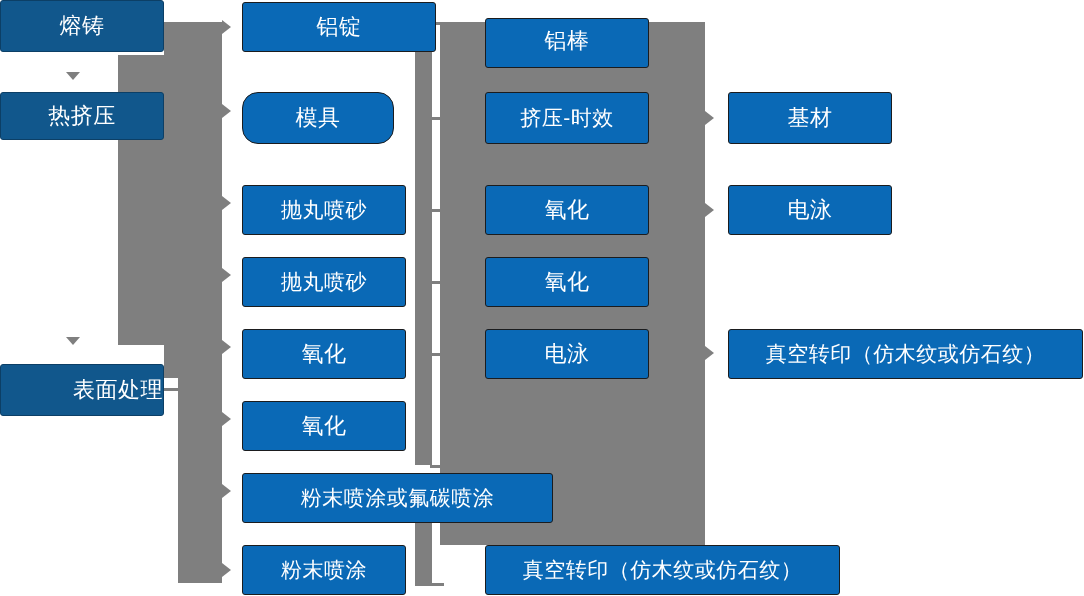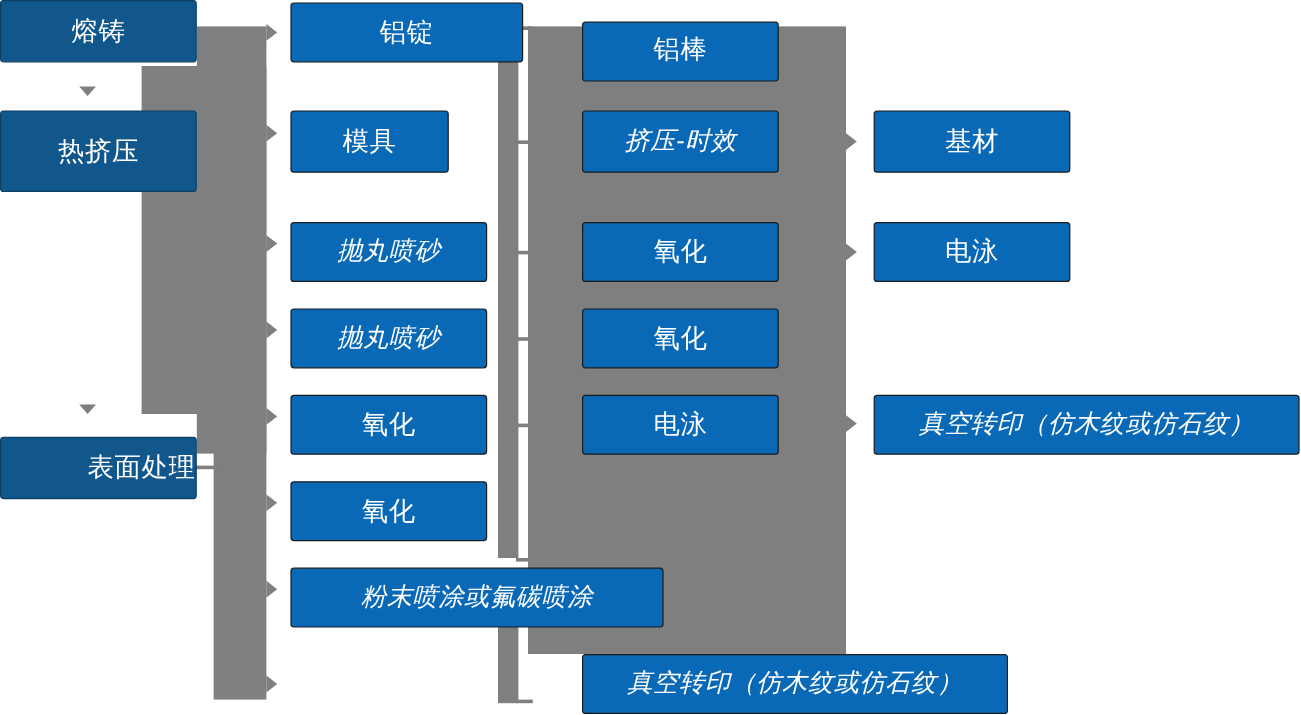--- a/index.html
+++ b/index.html
@@ -41,21 +41,21 @@
     border:1px solid #27282A;
     text-align:center;
     line-height:1.15;
     letter-spacing:.5px;
     white-space:nowrap;
     z-index:5;
   }
   .box.dark{background:#11578C;border-color:#0C3F66;}
   .box.bright{background:#0A69B6;border-color:#1B1C1E;}
   .box .lbl{display:block;}
-  .f21{font-size:21px;font-style:italic;}
+  .f21{font-size:21px;}
   .f22{font-size:22px;}
 </style>
 </head>
 <body>
 
 <div id="stage">
 
   <div class="gray" style="left:164px;top:22px;width:58px;height:356px;"></div>
   <div class="gray" style="left:118px;top:55px;width:104px;height:290px;"></div>
   <div class="gray" style="left:178px;top:345px;width:44px;height:238px;"></div>
@@ -87,47 +87,50 @@
 
   <div class="gray-band" style="left:440px;top:22px;width:265px;height:523px;"></div>
 
   <div class="arrow-r" style="left:705px;top:111px;"></div>
   <div class="arrow-r" style="left:705px;top:203px;"></div>
   <div class="arrow-r" style="left:705px;top:346px;"></div>
 
   <div class="box dark f22" style="left:0px;top:0px;width:164px;height:52px;">
     <span class="lbl">熔铸</span>
   </div>
-  <div class="box dark f22" style="left:0px;top:92px;width:164px;height:68px;">
+  <div class="box dark f22" style="left:0px;top:92px;width:164px;height:48px;">
     <span class="lbl">热挤压</span>
   </div>
   <div class="box dark f22" style="left:0px;top:364px;width:164px;height:52px;justify-content:flex-end;">
     <span class="lbl">表面处理</span>
   </div>
 
   <div class="box bright f22" style="left:242px;top:2px;width:194px;height:50px;">
     <span class="lbl">铝锭</span>
   </div>
-  <div class="box bright f22" style="left:242px;top:92px;width:132px;height:52px;">
+  <div class="box bright f22" style="left:242px;top:92px;width:152px;height:52px;border-radius:16px;">
     <span class="lbl">模具</span>
   </div>
   <div class="box bright f21" style="left:242px;top:185px;width:164px;height:50px;">
     <span class="lbl">抛丸喷砂</span>
   </div>
   <div class="box bright f21" style="left:242px;top:257px;width:164px;height:50px;">
     <span class="lbl">抛丸喷砂</span>
   </div>
   <div class="box bright f22" style="left:242px;top:329px;width:164px;height:50px;">
     <span class="lbl">氧化</span>
   </div>
   <div class="box bright f22" style="left:242px;top:401px;width:164px;height:50px;">
     <span class="lbl">氧化</span>
   </div>
   <div class="box bright f21" style="left:242px;top:473px;width:311px;height:50px;">
     <span class="lbl">粉末喷涂或氟碳喷涂</span>
+  </div>
+  <div class="box bright f21" style="left:242px;top:545px;width:164px;height:50px;">
+    <span class="lbl">粉末喷涂</span>
   </div>
 
   <div class="box bright f22" style="left:485px;top:18px;width:164px;height:50px;font-family:Liberation Mono, monospace;">
     <span class="lbl">铝棒</span>
   </div>
   <div class="box bright f21" style="left:485px;top:92px;width:164px;height:52px;">
     <span class="lbl">挤压-时效</span>
   </div>
   <div class="box bright f22" style="left:485px;top:185px;width:164px;height:50px;">
     <span class="lbl">氧化</span>

